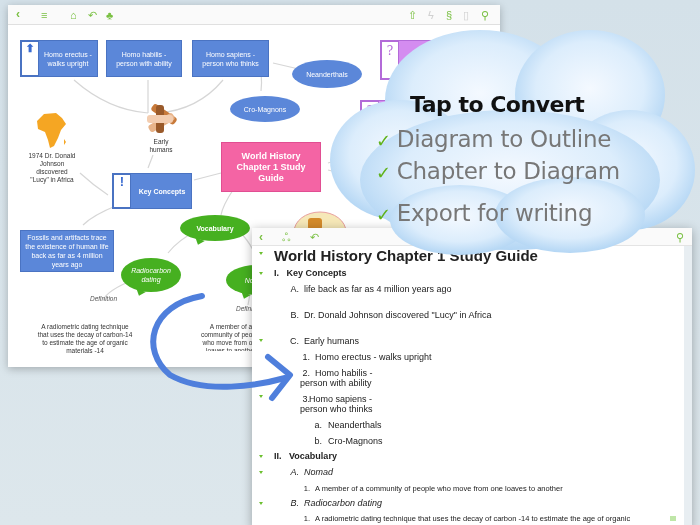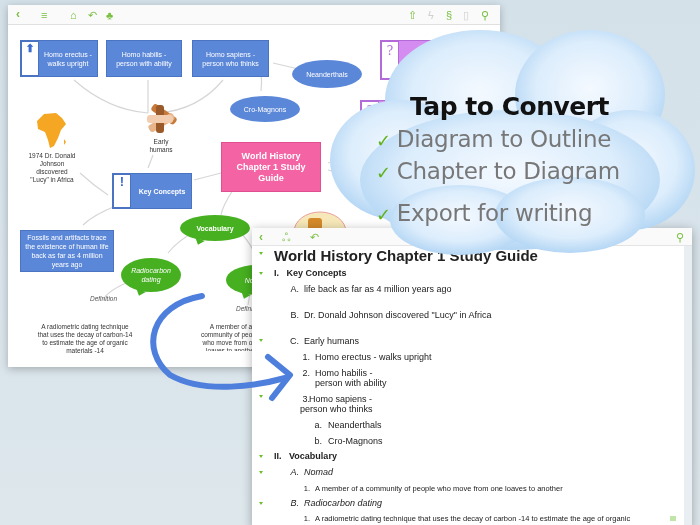--- a/index.html
+++ b/index.html
@@ -71,21 +71,21 @@
   .outline-toolbar { position: absolute; left: 0; top: 0; right: 0; height: 18px; border-bottom: 1px solid #e4e4e4; background: #fafafa; }
   .outline-body { position: absolute; left: 0; top: 18px; right: 0; bottom: 0; }
   .ol-row { position: absolute; font-size: 9px; color: #222; line-height: 10px; }
   .ol-row .mk { position: absolute; text-align: right; }
   .tri { position: absolute; left: 7px; width: 0; height: 0; border-left: 2px solid transparent; border-right: 2px solid transparent; border-top: 3px solid #6cc030; }
   .scroll-strip { position: absolute; right: 0; top: 18px; bottom: 0; width: 8px; background: #e8eef2; }
 
   
   .cloud { position: absolute; left: 330px; top: 20px; width: 370px; height: 240px; pointer-events: none; }
   .cloud-text { position: absolute; left: 0; top: 0; width: 370px; }
-  .cloud-title { position: absolute; left: 80px; top: 72px; font-size: 25px; font-weight: bold; color: #111; font-family: "DejaVu Sans", sans-serif; letter-spacing: -0.5px; }
+  .cloud-title { position: absolute; left: 80px; top: 72px; font-size: 22px; font-weight: bold; color: #111; font-family: "DejaVu Sans", sans-serif; letter-spacing: -0.5px; }
   .cloud-item { position: absolute; left: 46px; font-size: 23px; color: #777; font-family: "DejaVu Sans", sans-serif; letter-spacing: -0.3px; }
   .cloud-item .check { color: #5fb21a; font-size: 18px; margin-right: 6px; font-weight: bold; }
 </style>
 </head>
 <body>
 
 <div class="diagram-win">
   <div class="toolbar">
     <span class="tb-icon" style="left:8px;font-weight:bold;font-size:12px;top:2px;">‹</span>
     <span class="tb-icon" style="left:33px;">≡</span>
@@ -220,21 +220,21 @@
     </div>
 
     <div class="ol-row" style="left:48px;top:106px;">
       <span class="mk" style="left:0;width:10px;">1.</span>
       <div style="margin-left:15px;">Homo erectus - walks upright</div>
     </div>
 
     <div class="ol-row" style="left:48px;top:122px;">
       <span class="mk" style="left:0;width:10px;">2.</span>
       <div style="margin-left:15px;">Homo habilis -</div>
-      <div style="margin-left:15px;">person with ability</div>
+      <div style="">person with ability</div>
     </div>
 
     <div class="tri" style="top:149px;"></div>
     <div class="ol-row" style="left:48px;top:148px;">
       <span class="mk" style="left:0;width:10px;">3.</span>
       <div style="margin-left:9px;">Homo sapiens -</div>
       <div style="">person who thinks</div>
     </div>
 
     <div class="ol-row" style="left:61px;top:174px;">

